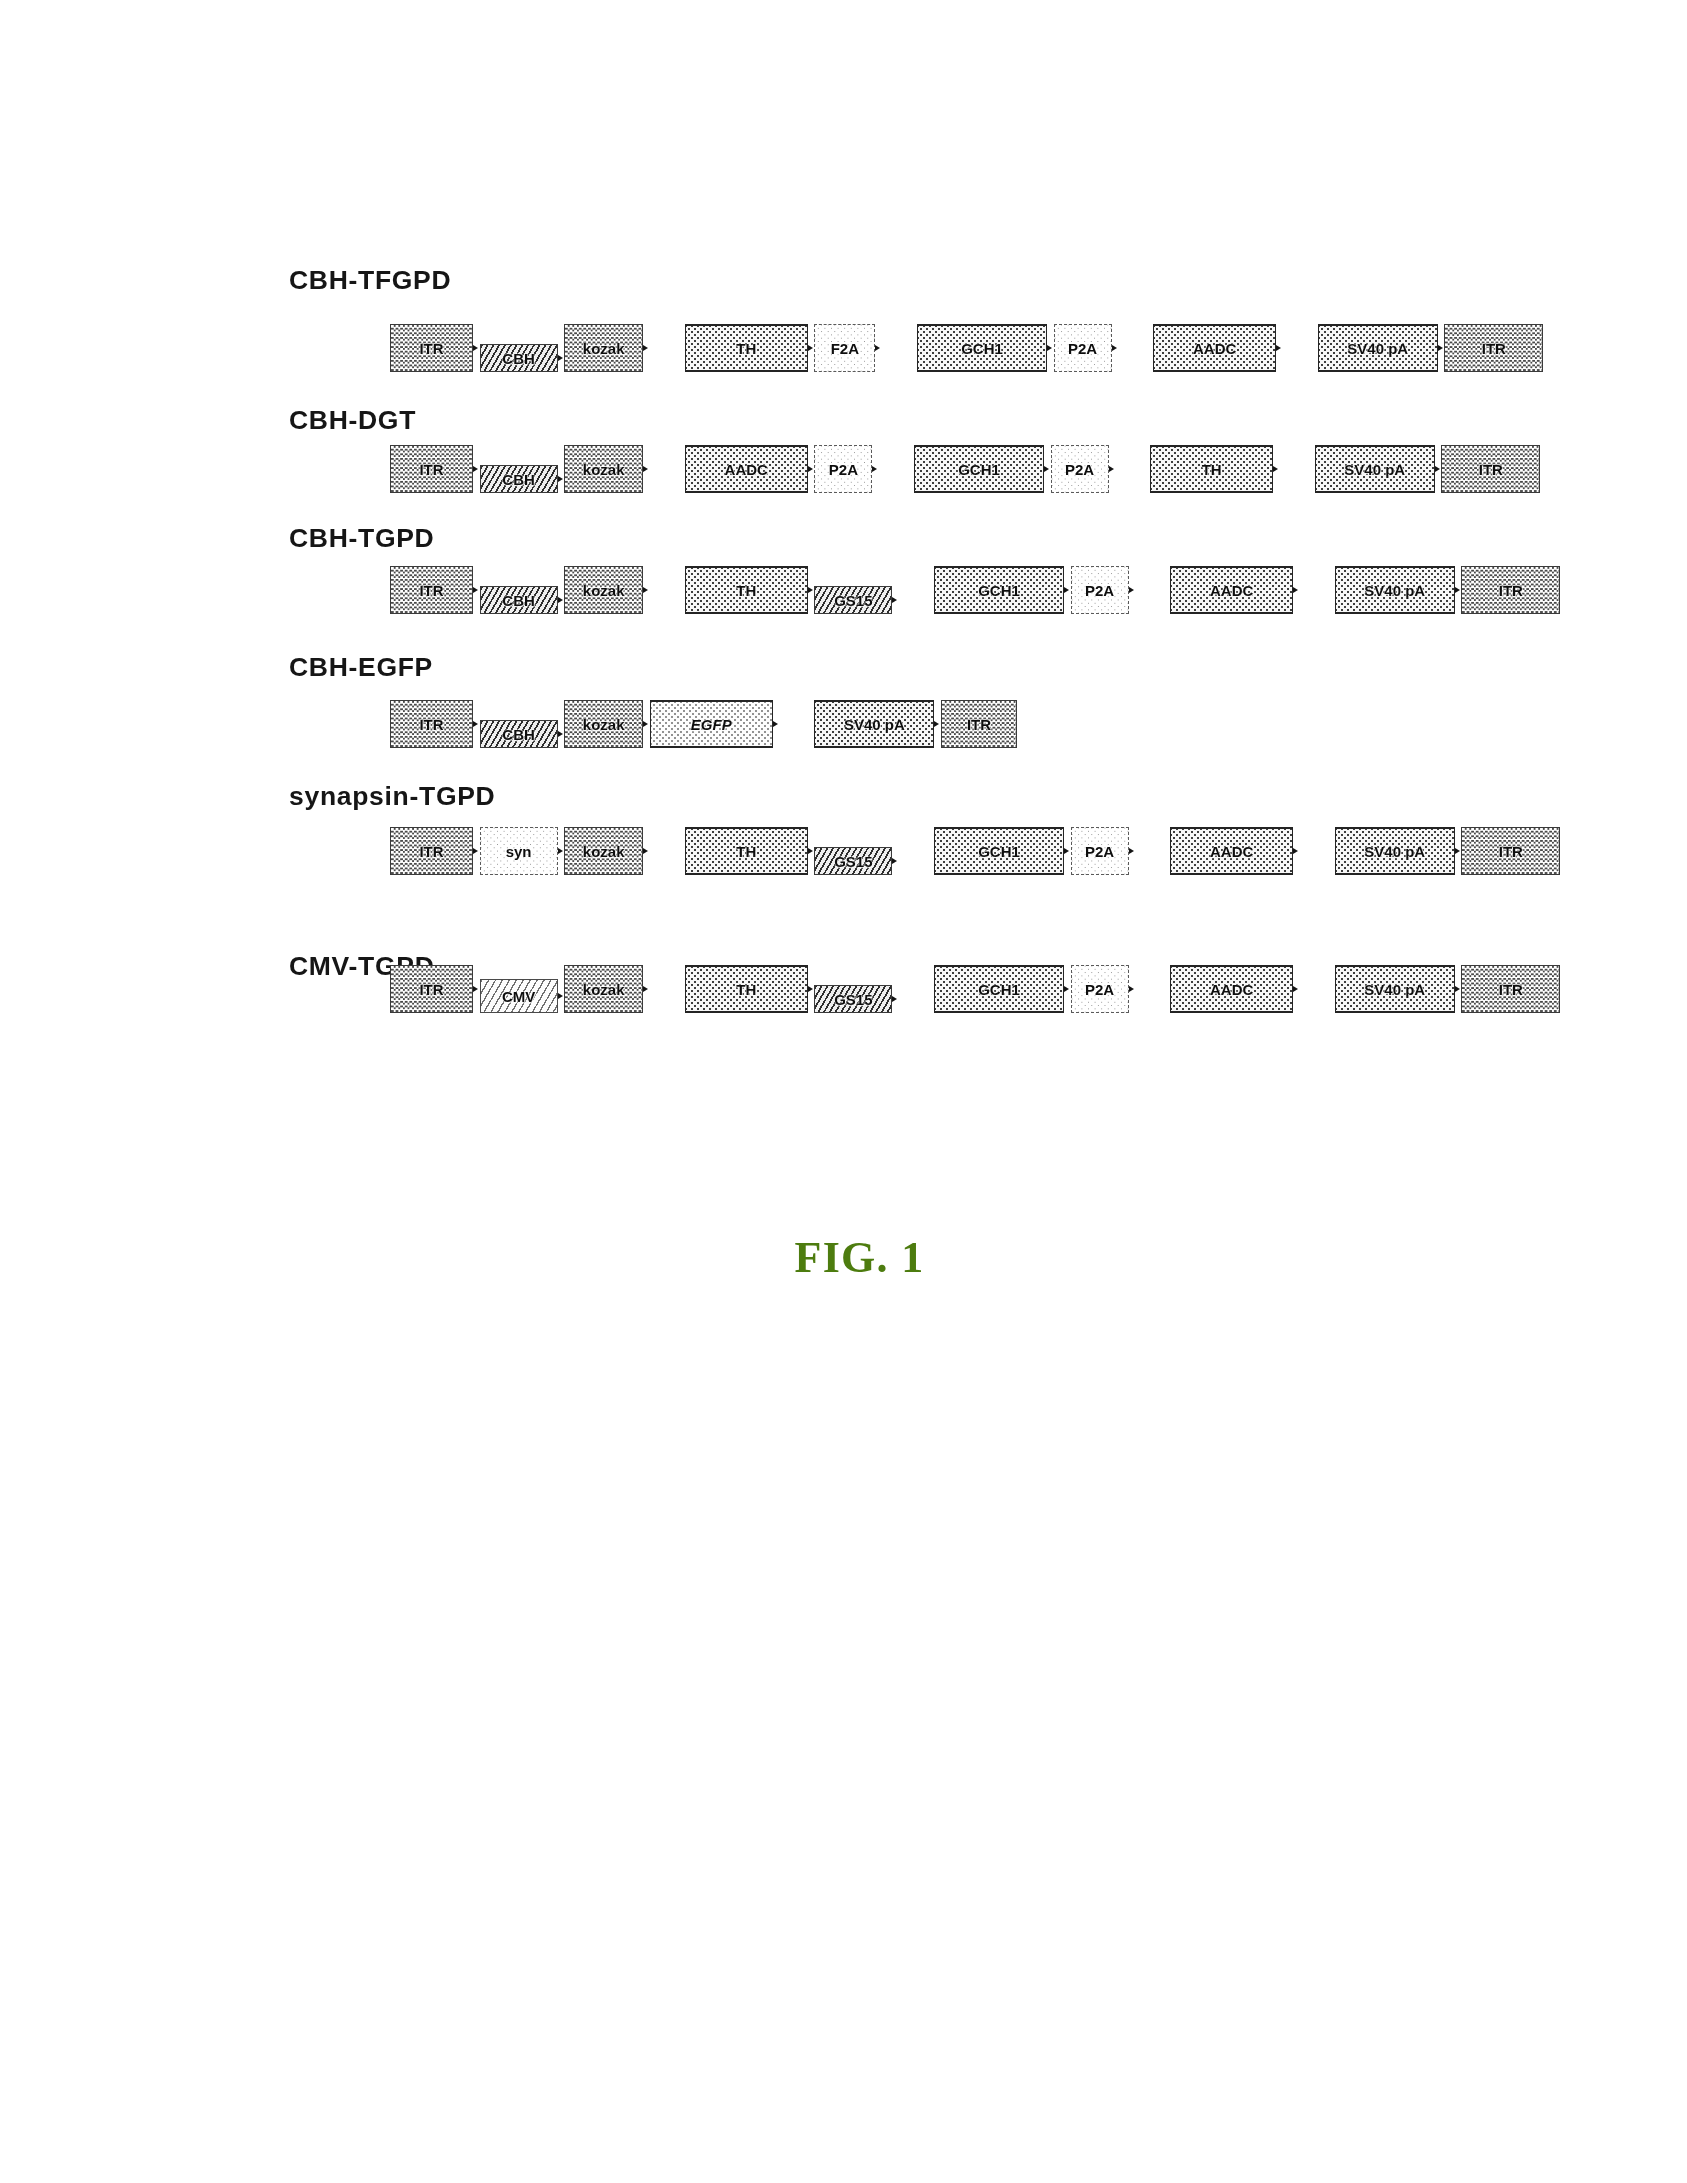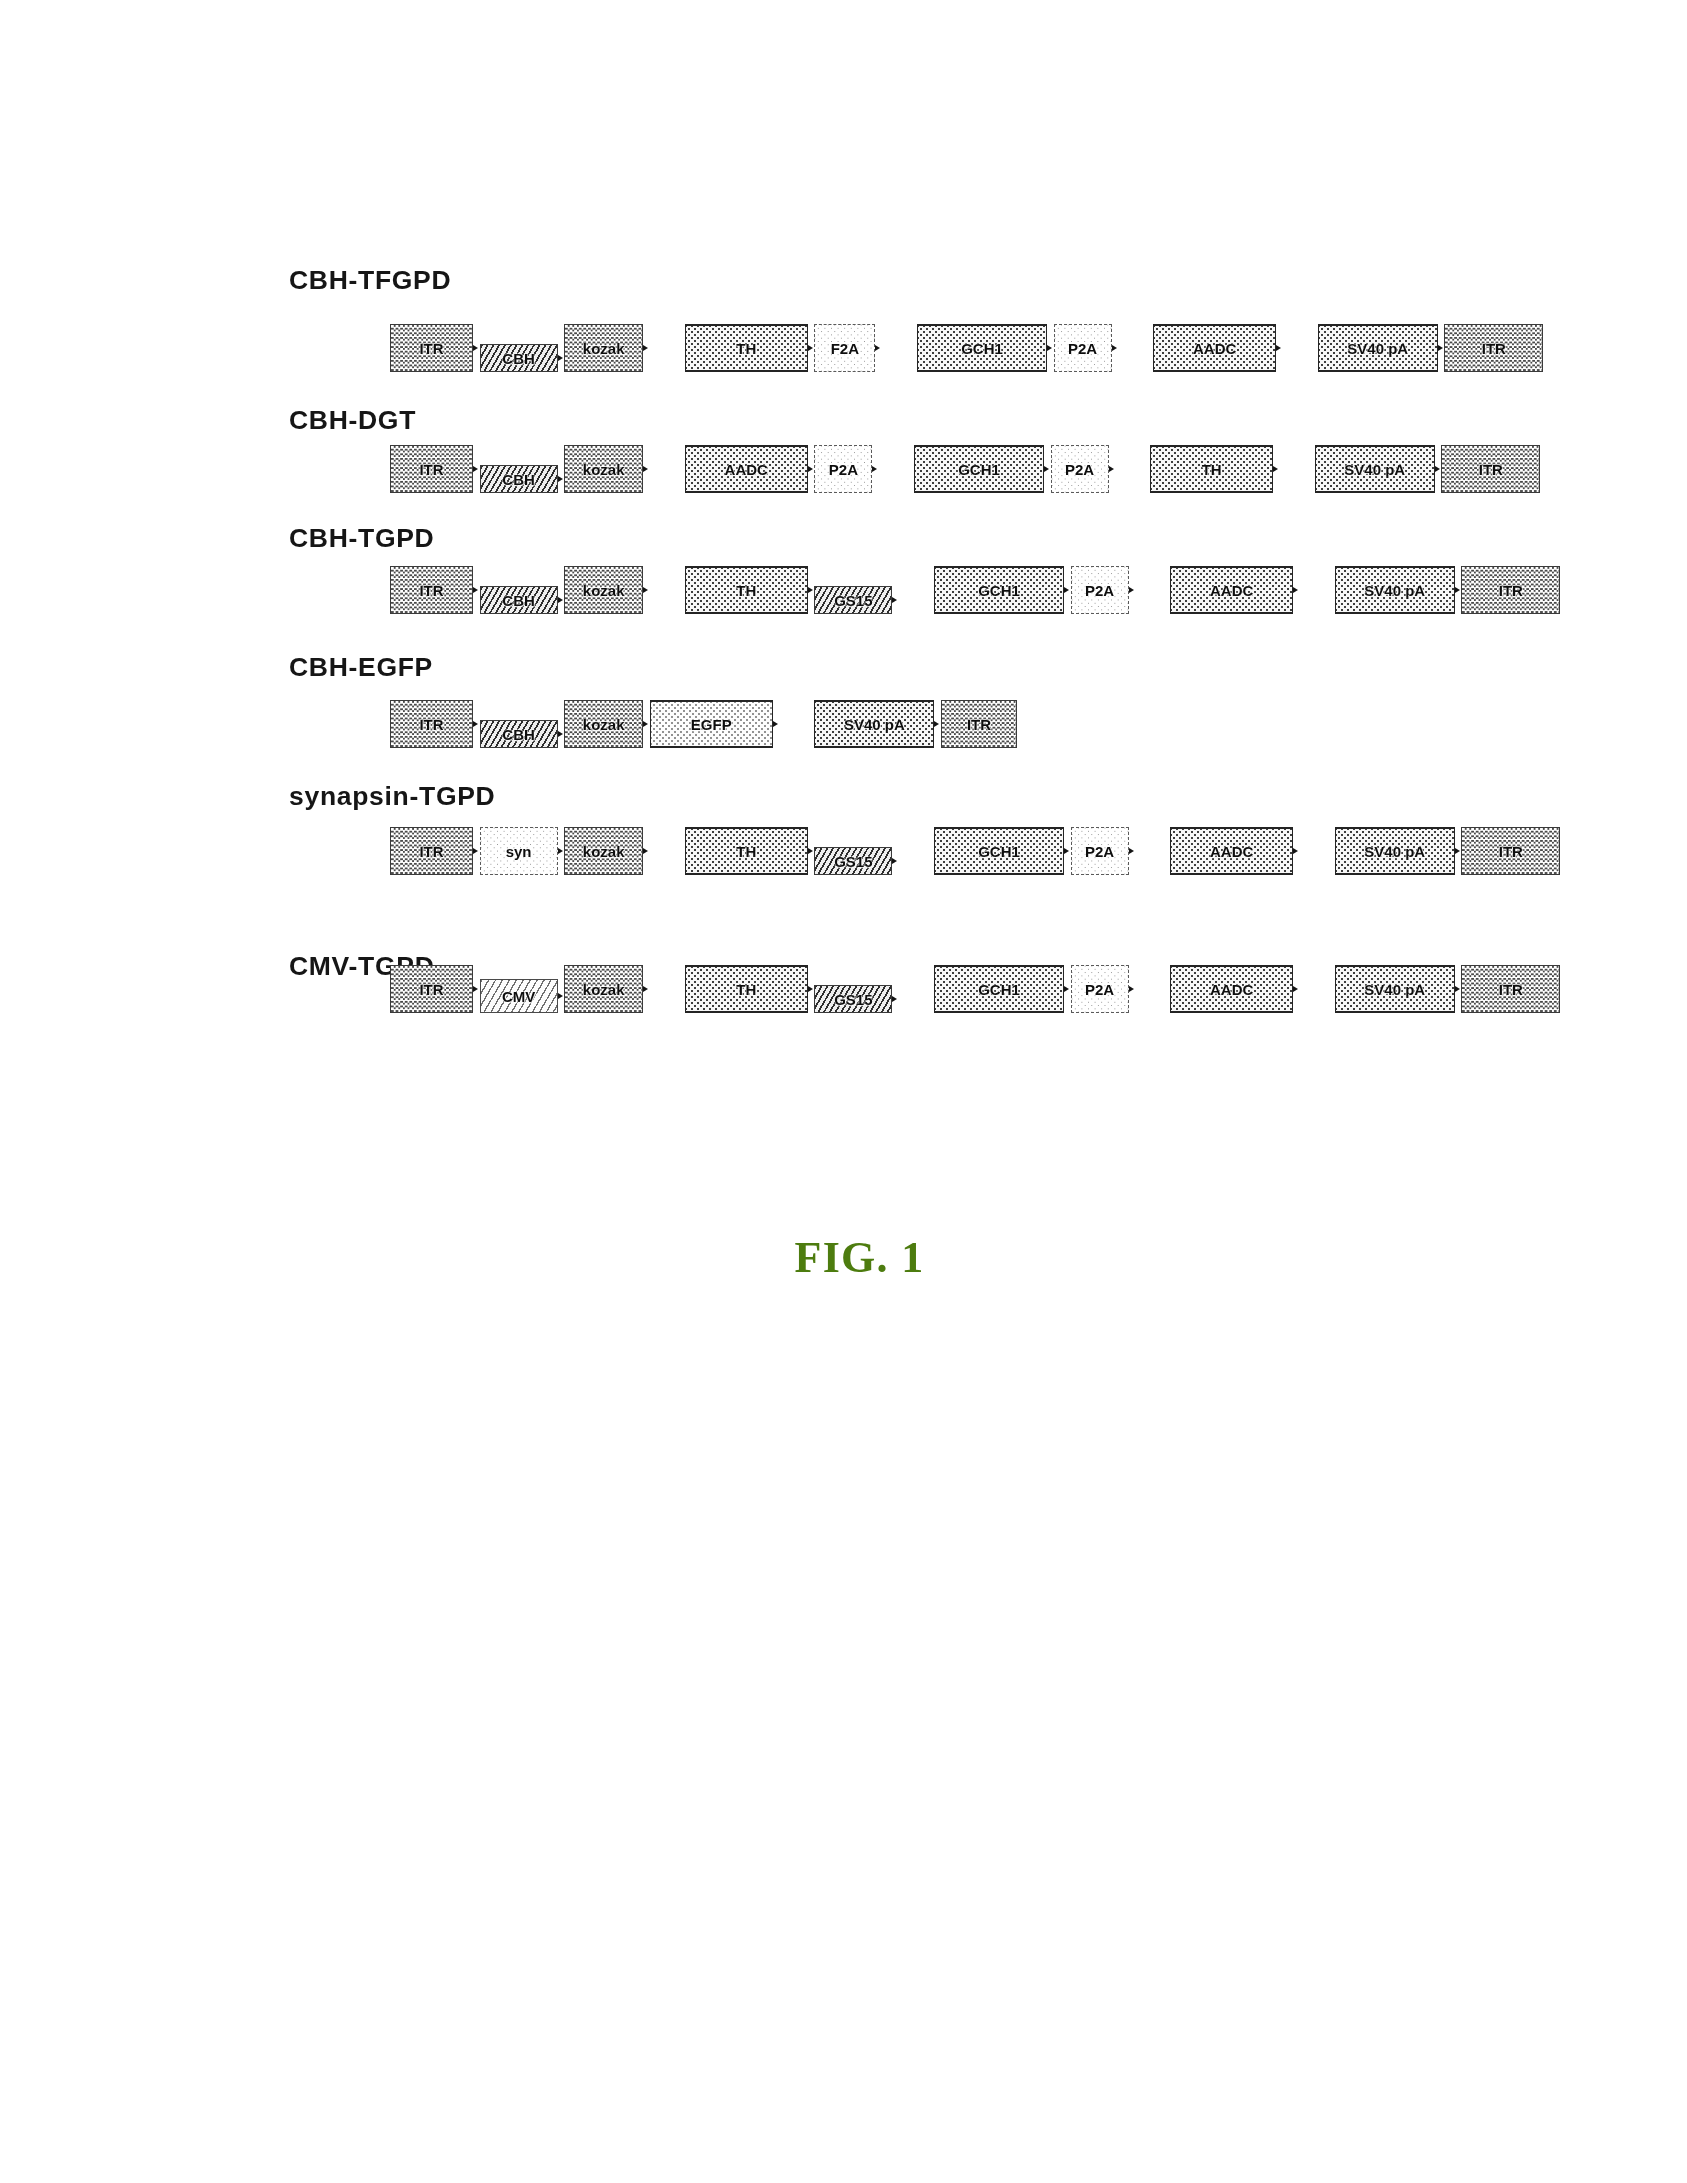--- a/index.html
+++ b/index.html
@@ -265,21 +265,21 @@
           <span class="arrow"></span>
         </div>
         <div class="seg p-hatch" style="width: 78px;">
           <span>CBH</span>
           <span class="arrow"></span>
         </div>
         <div class="seg p-checker" style="width: 79px;">
           <span>kozak</span>
           <span class="arrow"></span>
         </div>
-        <div class="seg p-light-bold" style="width: 123px;">
+        <div class="seg p-light-bold" style="width: 123px; font-style: italic;">
           <span>EGFP</span>
           <span class="arrow"></span>
         </div>
         <div class="seg p-dots" style="width: 120px;">
           <span>SV40 pA</span>
           <span class="arrow"></span>
         </div>
         <div class="seg p-checker" style="width: 76px;">
           <span>ITR</span>
         </div>

